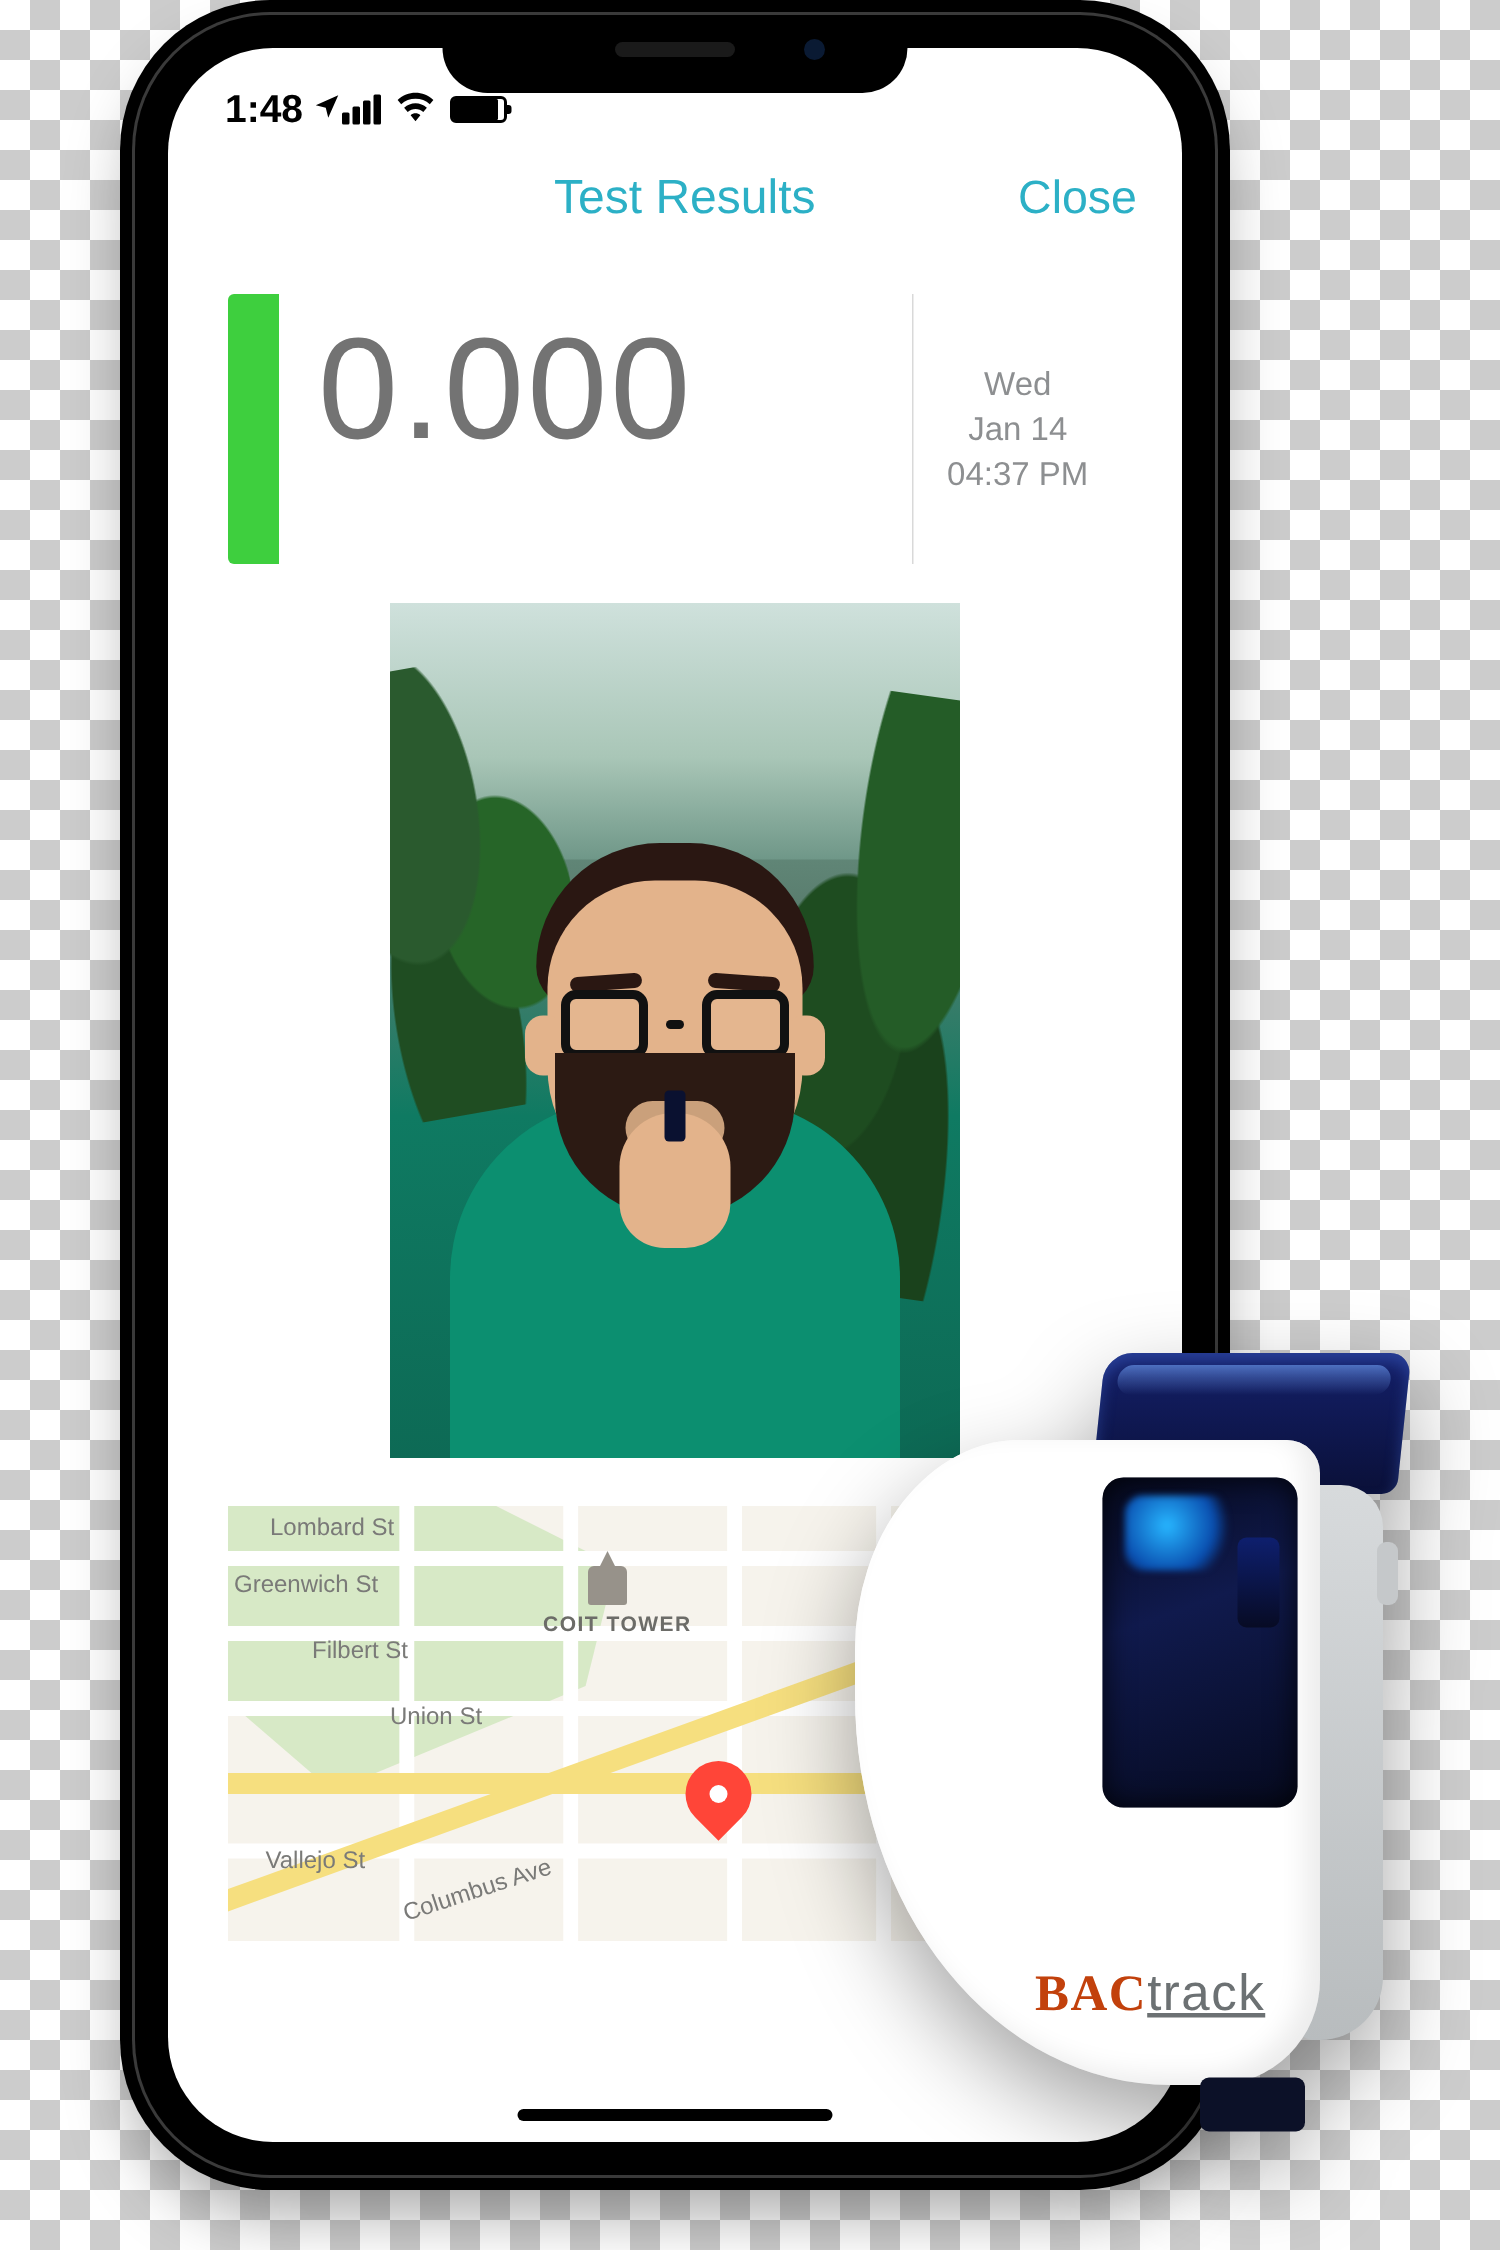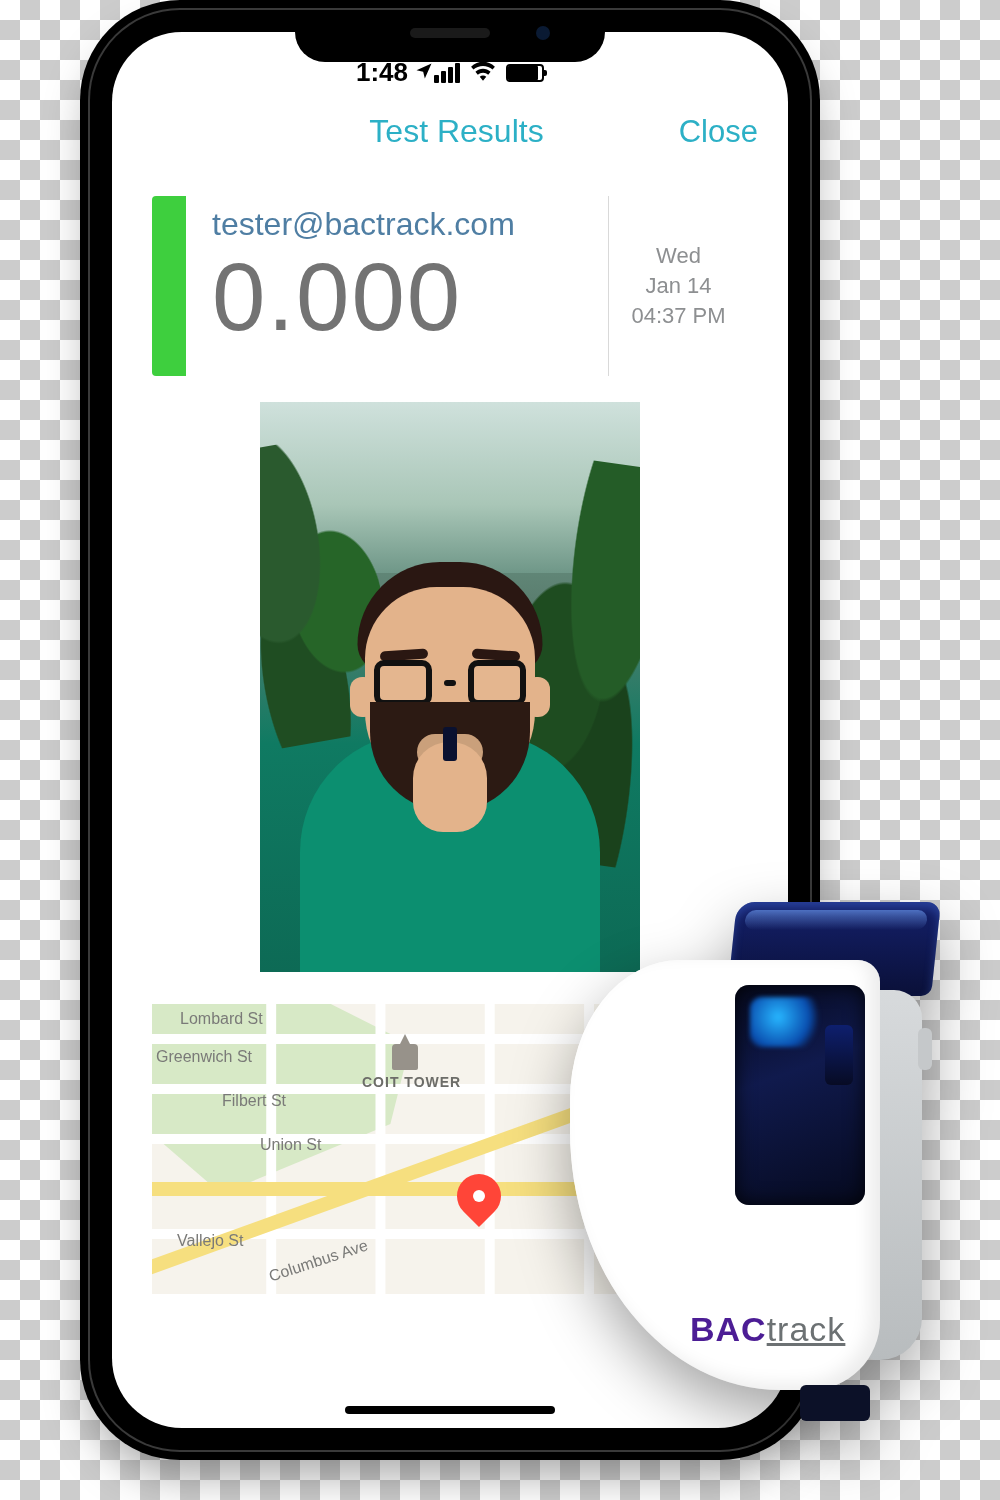--- a/index.html
+++ b/index.html
@@ -72,21 +72,21 @@
     width: 14px;
     height: 14px;
     background: #0a1a33;
     border-radius: 50%;
   }
 
   
   .status-bar {
     height: 60px;
     display: flex;
-    justify-content: center;
+    justify-content: flex-start;
     align-items: flex-end;
     padding: 0 38px 4px;
     font-size: 26px;
     font-weight: 600;
     color: #000;
     position: relative;
     z-index: 40;
   }
   .status-left { display: flex; align-items: center; gap: 6px; }
   .loc-arrow { display: inline-block; }
@@ -268,21 +268,21 @@
     box-shadow: inset 0 6px 10px rgba(70,110,220,.4);
   }
   .dev-top::after{content:"";position:absolute;left:10px;top:8px;right:12px;height:20px;
     background:linear-gradient(180deg,rgba(120,170,255,.55),rgba(120,170,255,0));border-radius:10px;}
   .dev-stub{
     position:absolute;left:260px;top:495px;width:70px;height:36px;background:#0c1128;border-radius:6px;
   }
   .dev-brand{
     position:absolute;left:150px;top:420px;font-size:34px;color:#6c7173;letter-spacing:1px;
   }
-  .dev-brand b{font-weight:700;color:#4c1d95;}
+  .dev-brand b{font-weight:700;color:#c2410c;font-family:Liberation Serif, serif;}
   .dev-brand span{font-weight:300;text-decoration:underline;}
 
 </style>
 </head>
 <body>
 
 <div class="phone">
   <div class="notch"></div>
 
   <div class="screen">
@@ -317,21 +317,20 @@
     <div class="nav-bar">
       <div class="nav-title">Test Results</div>
       <div class="nav-close">Close</div>
     </div>
 
     <div class="content">
 
       <div class="result-card">
         <div class="status-stripe" style="background:#3ecf3e"></div>
         <div class="result-main">
-          <div class="email">tester@bactrack.com</div>
           <div class="reading">0.000</div>
         </div>
         <div class="timestamp">
           <span>Wed</span>
           <span>Jan 14</span>
           <span>04:37 PM</span>
         </div>
       </div>
 
       <div class="photo-wrap">
@@ -375,21 +374,21 @@
               <line x1="440" y1="0" x2="440" y2="290"></line>
             </g>
             <g stroke="#f6df7f" stroke-width="14">
               <line x1="-20" y1="270" x2="620" y2="40"></line>
               <line x1="0" y1="185" x2="600" y2="185"></line>
             </g>
           </svg>
           <span class="coit-pin"></span>
           <span class="lbl" style="left:28px;top:6px">Lombard St</span>
           <span class="lbl" style="left:4px;top:44px">Greenwich St</span>
-          <span class="lbl" style="left:70px;top:88px">Filbert St</span>
+          <span class="lbl" style="left:56px;top:88px">Filbert St</span>
           <span class="lbl" style="left:108px;top:132px">Union St</span>
           <span class="lbl" style="left:25px;top:228px">Vallejo St</span>
           <span class="lbl" style="left:115px;top:248px;transform:rotate(-18deg)">Columbus Ave</span>
           <span class="lbl" style="left:418px;top:140px;transform:rotate(-90deg)">Front St</span>
           <span class="lbl" style="left:210px;top:70px;font-weight:700;font-size:14px;letter-spacing:1px;color:#6c6c68">COIT TOWER</span>
           <span class="pin"></span>
         </div>
       </div>
 
     </div>

